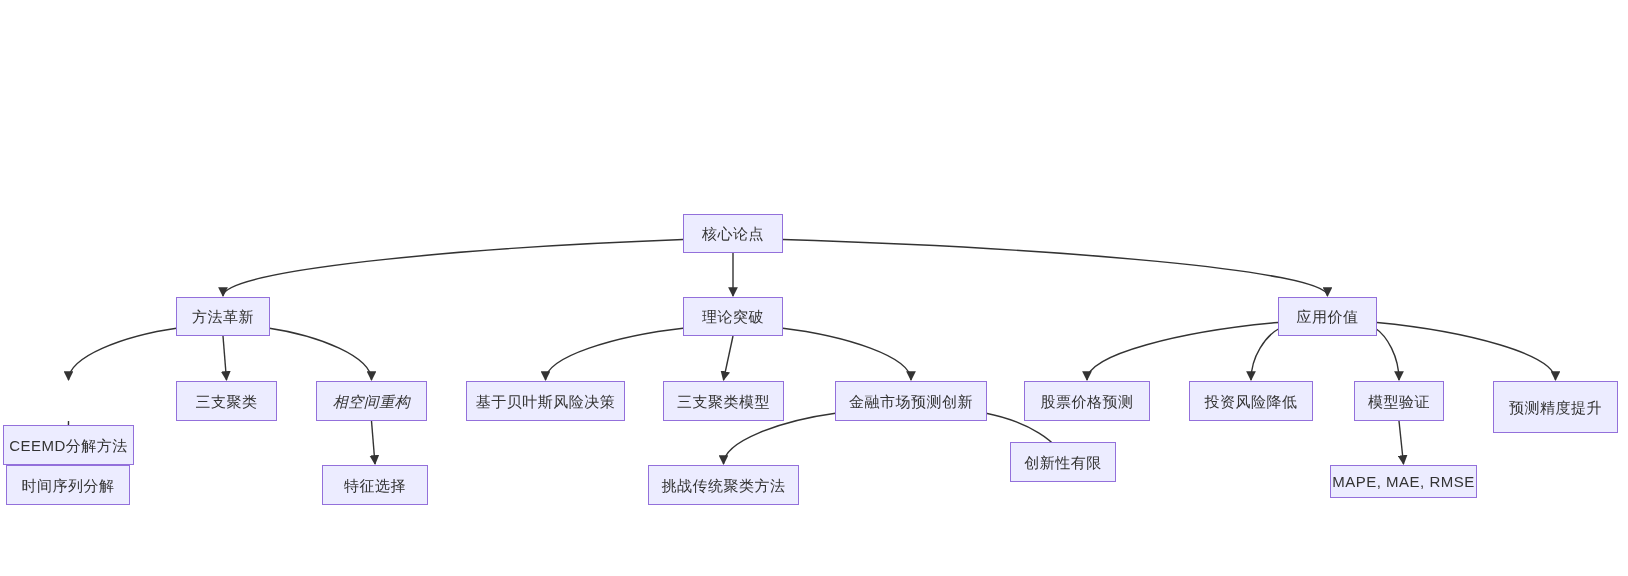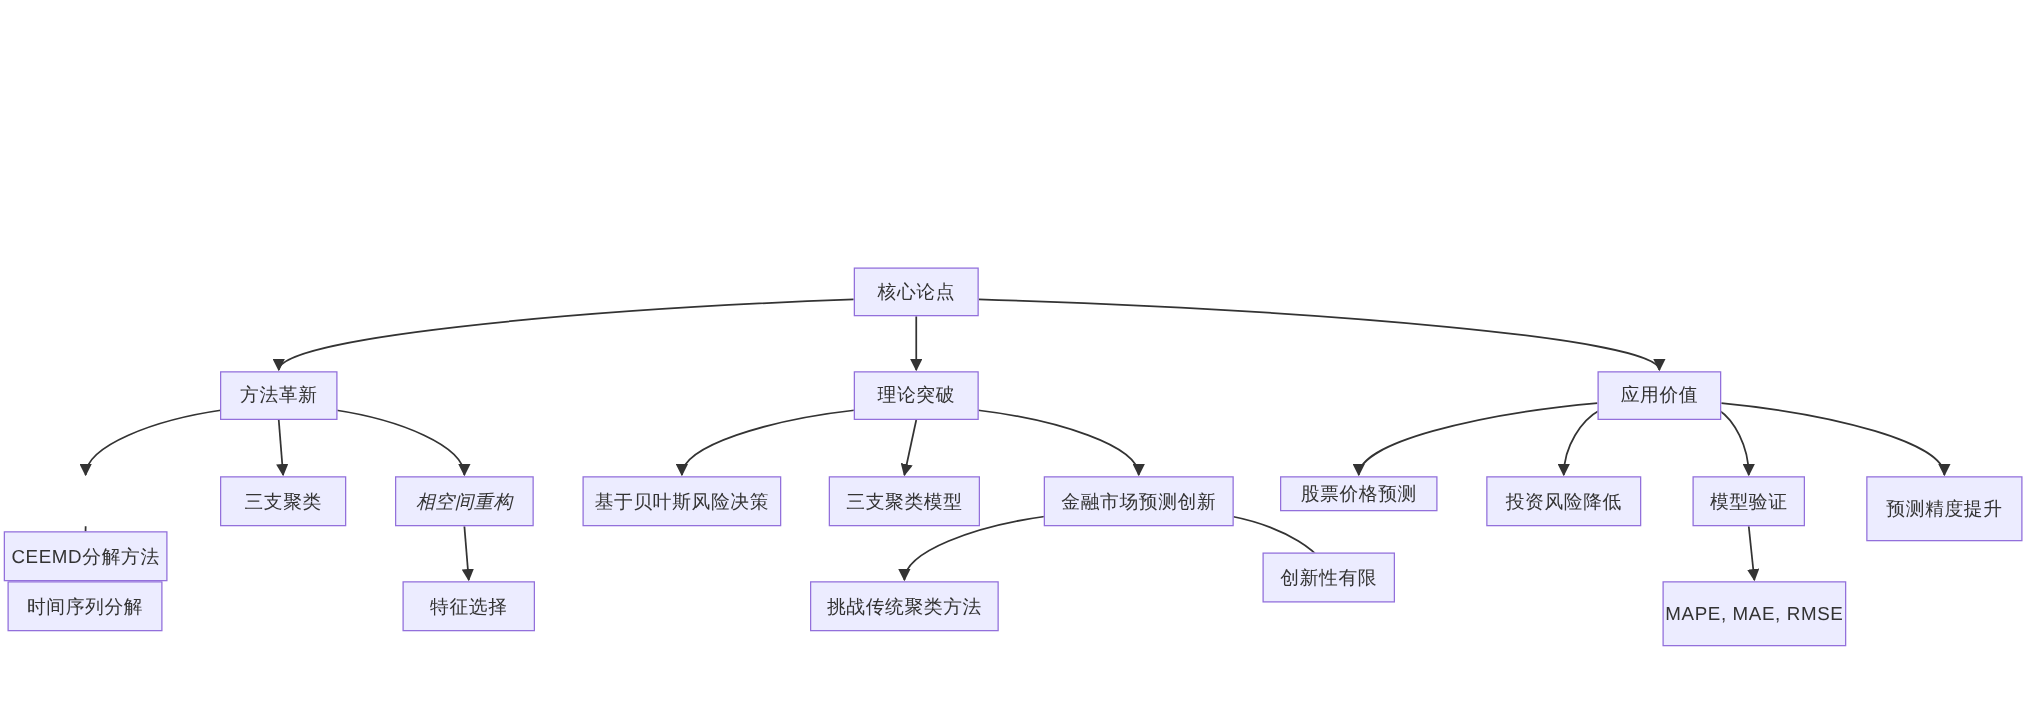--- a/index.html
+++ b/index.html
@@ -96,21 +96,21 @@
     </div>
     <div class="node" style="left: 466px; top: 381px; width: 159px; height: 40px;">
       <span class="node-label">基于贝叶斯风险决策</span>
     </div>
     <div class="node" style="left: 663px; top: 381px; width: 121px; height: 40px;">
       <span class="node-label">三支聚类模型</span>
     </div>
     <div class="node" style="left: 835px; top: 381px; width: 152px; height: 40px; justify-content: center;">
       <span class="node-label">金融市场预测创新</span>
     </div>
-    <div class="node" style="left: 1024px; top: 381px; width: 126px; height: 28px;">
+    <div class="node" style="left: 1024px; top: 381px; width: 126px; height: 40px;">
       <span class="node-label">股票价格预测</span>
     </div>
     <div class="node" style="left: 1189px; top: 381px; width: 124px; height: 40px;">
       <span class="node-label">投资风险降低</span>
     </div>
     <div class="node" style="left: 1354px; top: 381px; width: 90px; height: 40px;">
       <span class="node-label">模型验证</span>
     </div>
     <div class="node" style="left: 1493px; top: 381px; width: 125px; height: 52px;">
       <span class="node-label">预测精度提升</span>
@@ -120,16 +120,16 @@
     </div>
     <div class="node" style="left: 322px; top: 465px; width: 106px; height: 40px;">
       <span class="node-label">特征选择</span>
     </div>
     <div class="node" style="left: 648px; top: 465px; width: 151px; height: 40px;">
       <span class="node-label">挑战传统聚类方法</span>
     </div>
     <div class="node" style="left: 1010px; top: 442px; width: 106px; height: 40px;">
       <span class="node-label">创新性有限</span>
     </div>
-    <div class="node" style="left: 1330px; top: 465px; width: 147px; height: 52px;">
+    <div class="node" style="left: 1330px; top: 465px; width: 147px; height: 33px;">
       <span class="node-label">MAPE, MAE, RMSE</span>
     </div>
   </div>
 
 </body></html>

